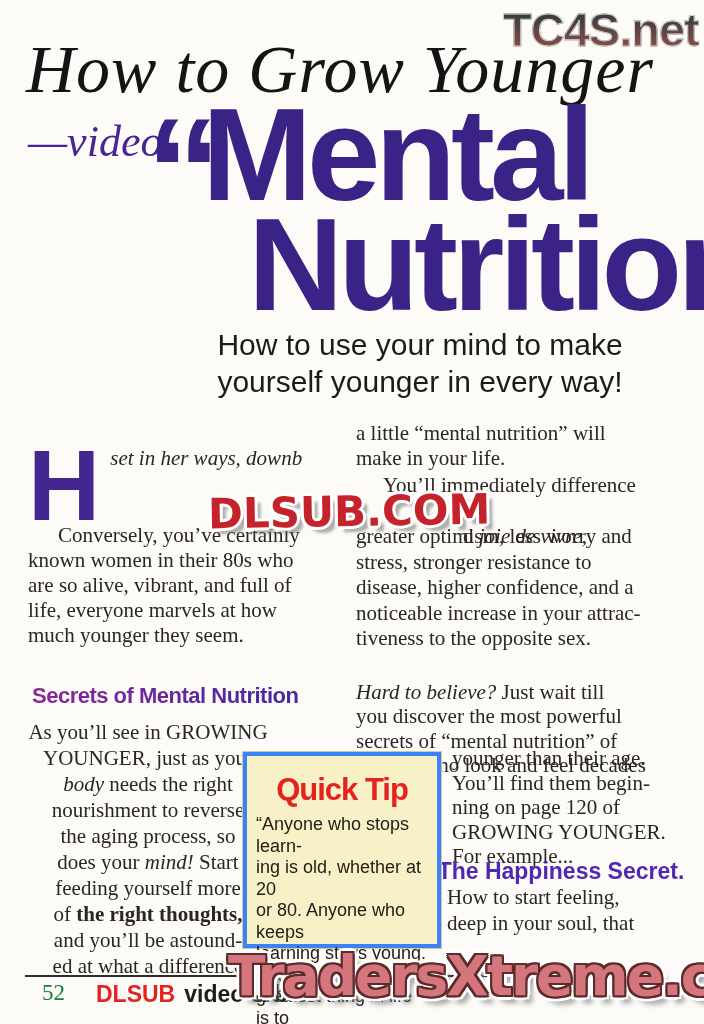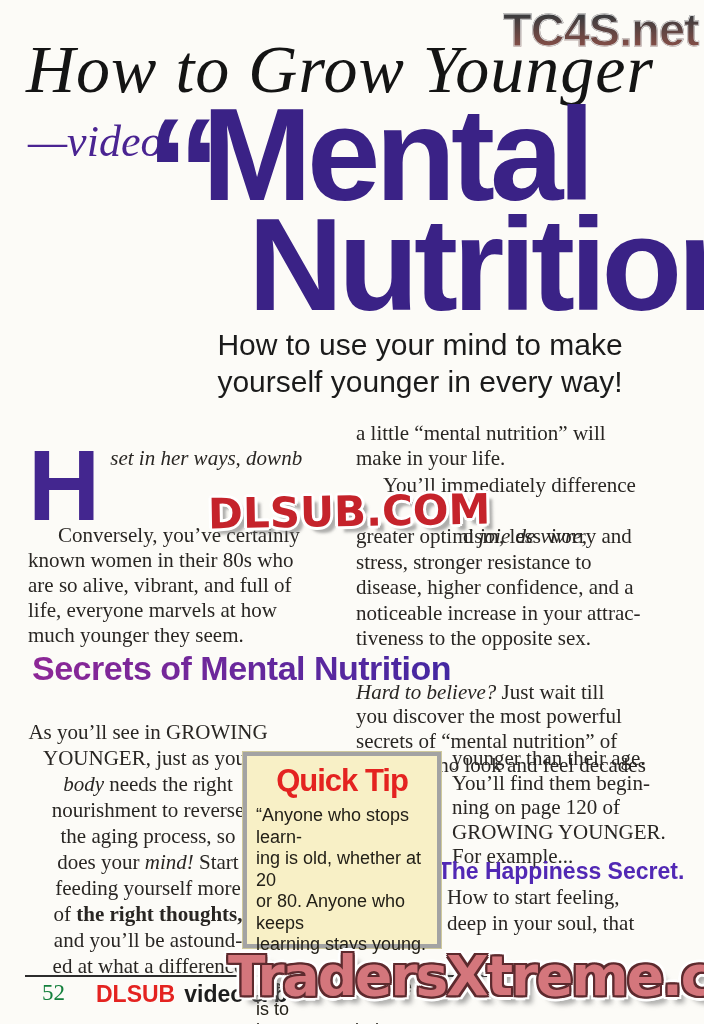--- a/index.html
+++ b/index.html
@@ -18,40 +18,40 @@
             font-family:"Liberation Sans",sans-serif;font-size:30px;line-height:37px;color:#1b1b1b;white-space:pre-line;}
 
   
   .bp{position:absolute;font-size:21px;line-height:25px;white-space:pre-line;}
   .ital{font-style:italic;}
   .bital{font-weight:bold;}
   .p-left1{left:28px;top:421px;width:325px;}
   .dropcap{float:left;font-family:"Liberation Sans",sans-serif;font-weight:bold;font-size:100px;line-height:75px;
            color:#43268f;margin:2px 10px 0 0;}
   .p-left2{left:28px;top:523px;width:325px;text-indent:30px;}
-  .section-heading{position:absolute;left:32px;top:649px;font-family:"Liberation Sans",sans-serif;font-weight:bold;
-           font-size:34px;letter-spacing:-0.5px;white-space:nowrap;
+  .section-heading{position:absolute;left:32px;top:683px;font-family:"Liberation Sans",sans-serif;font-weight:bold;
+           font-size:22px;letter-spacing:-0.5px;white-space:nowrap;
            background:linear-gradient(90deg,#8d2796,#4328a2);
            -webkit-background-clip:text;background-clip:text;color:#5b2a96;-webkit-text-fill-color:transparent;}
   .p-left3{left:28px;top:693px;width:240px;text-indent:32px;line-height:26px;text-align:center;}
 
   .p-right1{left:356px;top:421px;width:346px;}
   .p-right2a{left:356px;top:473px;width:346px;text-indent:27px;}
   .p-right2b{left:419px;top:499px;margin-left:44px;}
   .p-right2c{left:356px;top:524px;width:346px;line-height:25.5px;}
   .p-right3{left:356px;top:655px;width:346px;text-indent:27px;line-height:24.5px;}
   .p-right3b{left:452px;top:746px;width:250px;line-height:24.5px;font-family:Liberation Serif, serif;}
   .bullet-line{position:absolute;left:417px;top:858px;font-family:"Liberation Sans",sans-serif;font-weight:bold;
            font-size:23px;color:#5128b4;white-space:nowrap;}
   .bullet-line .arrow{font-size:19px;margin-right:6px;}
   .p-right4{left:447px;top:884px;width:250px;line-height:26px;}
 
   
   .quicktip{position:absolute;left:243px;top:752px;width:198px;height:196px;box-sizing:border-box;
-            background:#f8f0c6;border:4px solid #a3a3a3;padding:7px 9px;box-shadow:0 0 0 1px #cfc99c;}
+            background:#f8f0c6;border:4px solid #3b82f6;padding:16px 9px;box-shadow:0 0 0 1px #cfc99c;}
   .qt-title{text-align:center;color:#e42320;font-family:"Liberation Sans",sans-serif;font-weight:bold;
             font-size:31px;letter-spacing:-1px;margin:0 0 6px 0;}
   .qt-quote{font-family:"Liberation Sans",sans-serif;font-size:18px;line-height:21.5px;color:#232018;white-space:pre-line;}
 
   
   .footer-rule{position:absolute;left:25px;top:975px;width:612px;height:2px;background:#2c2c2c;}
   .page-number{position:absolute;left:42px;top:980px;font-size:23px;color:#15803d;}
   .footer-text{position:absolute;left:96px;top:981px;font-family:"Liberation Sans",sans-serif;font-weight:bold;
                font-size:23px;color:#1d1d1d;white-space:nowrap;}
   .footer-text .free{color:#e42320;margin-right:9px;}

